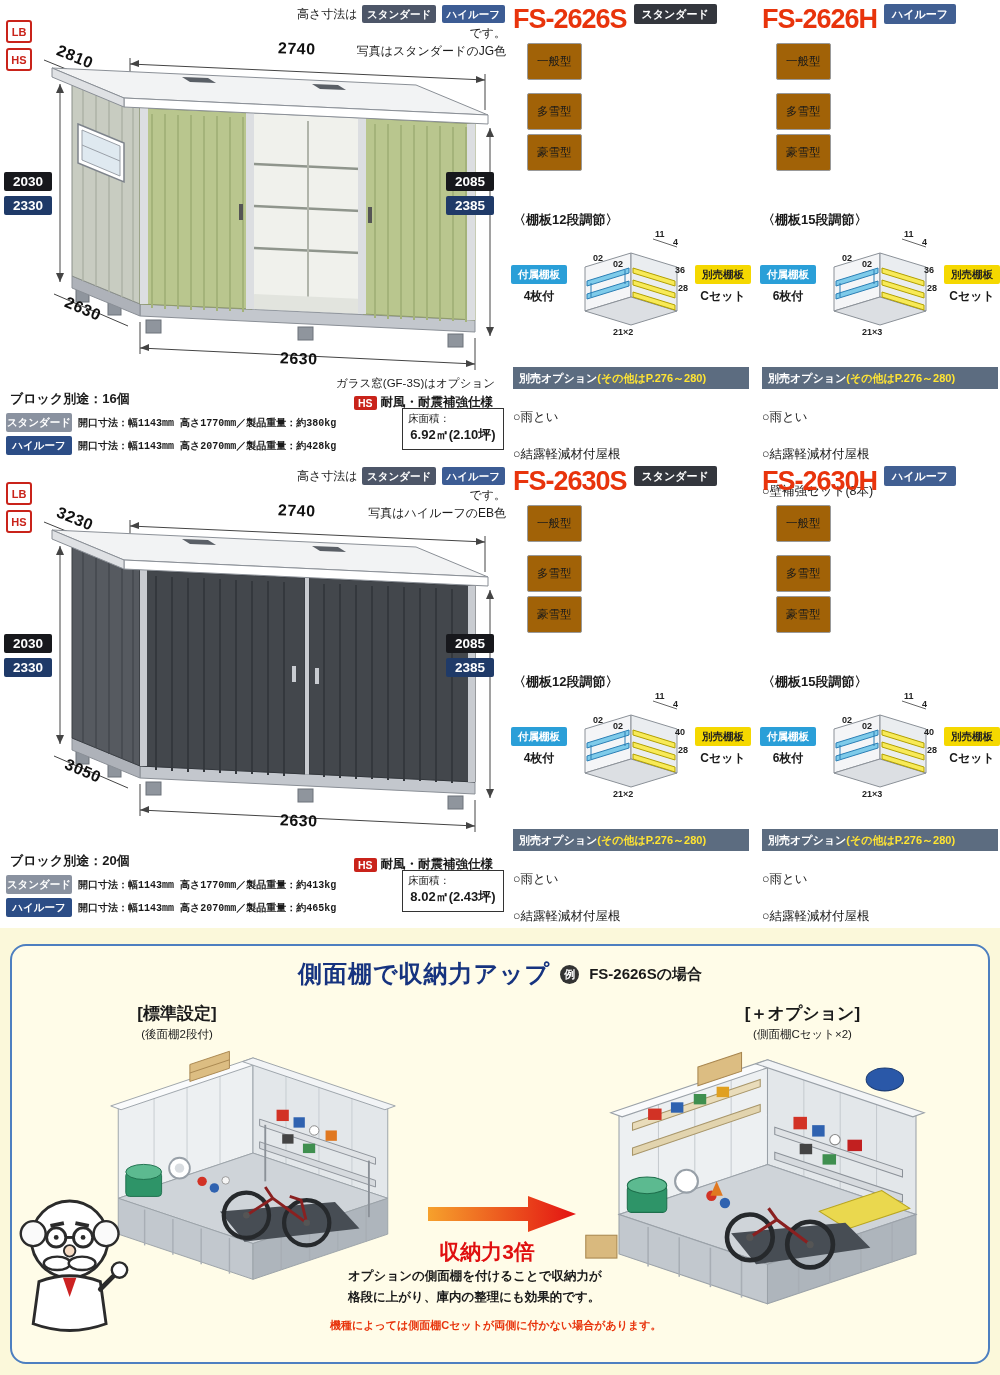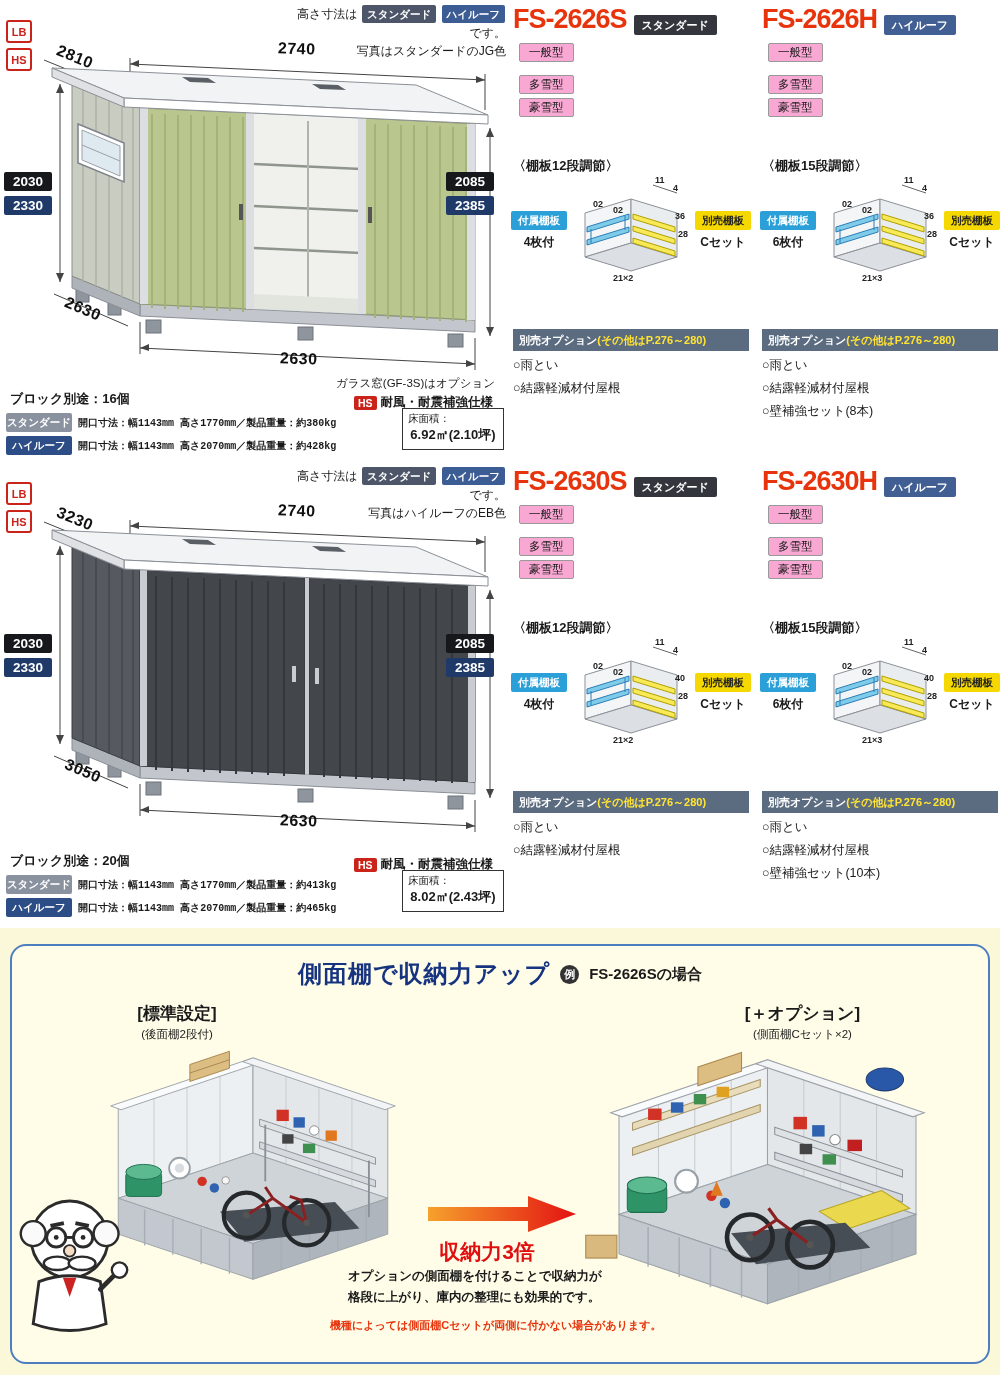--- a/index.html
+++ b/index.html
@@ -38,44 +38,44 @@
   .spec-gray { background:#8a92a0; }
   .spec-navy { background:#2c4d86; }
   .spec-text { font-size:10px; font-weight:bold;font-family:Liberation Mono, monospace; }
 
   .floor-box { position:absolute; left:402px; top:408px; width:102px; border:1.5px solid #333;
     background:#fff; padding:3px 5px 5px 5px; }
   .floor-label { font-size:10.5px; text-align:left; }
   .floor-value { font-size:13px; font-weight:bold; text-align:center; }
 
   .product-col { position:absolute; top:4px; width:236px; }
-  .prod-title-row { display:flex; align-items:flex-end; gap:7px; }
+  .prod-title-row { display:flex; align-items:flex-start; gap:7px; }
   .prod-name { color:#e8340c; font-size:27px; font-weight:bold; letter-spacing:-1px; }
   .prod-badge { color:#fff; font-size:11px; font-weight:bold; padding:2.5px 8px; border-radius:2px; white-space:nowrap; }
   .prod-badge.std { background:#33363d; }
   .prod-badge.high { background:#415f92; }
 
   .type-badges { margin:8px 0 0 6px; display:flex; flex-direction:column; gap:4px; align-items:flex-start; }
-  .type-badge { font-size:11.5px; border:1px solid #999; padding:1px 9px; background:#f9a8d4; border-radius:2px; }
+  .type-badge { font-size:11.5px; border:1px solid #999; padding:10px 9px; background:#a16207; border-radius:2px;margin-left:8px; }
   .type-badge.first { margin-bottom:9px; }
 
   .shelf-title { text-align:left; font-size:13px; font-weight:bold; margin-top:40px; }
   .shelf-area { position:relative; height:120px; margin-top:4px; }
   .tag-col { position:absolute; top:32px; width:56px; text-align:center; }
   .tag { display:block; font-size:10.5px; font-weight:bold; padding:2.5px 0; border-radius:2px; }
   .tag.blue { background:#2a9fd8; color:#fff;font-family:Liberation Mono, monospace; }
   .tag.yellow { background:#f5d800; color:#222; }
   .tag-value { display:block; font-size:12px; font-weight:bold; margin-top:4px; }
   .shelf-diagram { position:absolute; left:58px; top:0; width:120px; height:114px; }
   .dnum { position:absolute; font-size:9px; font-weight:bold; color:#222; white-space:nowrap; }
 
   .opt-header { background:#5c6c80; color:#fff; font-size:11px; font-weight:bold; padding:3.5px 6px;
-    margin-top:30px; white-space:nowrap; }
+    margin-top:14px; white-space:nowrap; }
   .opt-sub { color:#ffe433; }
-  .opt-item { font-size:12.5px; margin-top:6px; }
+  .opt-item { font-size:12.5px; margin-top:20px; }
 
   
   .bottom-area { position:absolute; left:0; top:928px; width:1000px; height:447px; background:#fbf8da; }
   .bottom-panel { position:absolute; left:10px; top:16px; width:980px; height:420px;
     border:2.5px solid #4d7fc0; border-radius:16px; background:#fffce8; }
   .bottom-title-row { position:absolute; left:0; right:0; top:30px; display:flex; justify-content:center;
     align-items:center; gap:10px; }
   .bottom-title { color:#16337f; font-size:24px; font-weight:bold; letter-spacing:1px; }
   .example-badge { background:#333; color:#fff; width:19px; height:19px; border-radius:50%;
     font-size:11px; display:flex; align-items:center; justify-content:center; font-weight:bold; }

